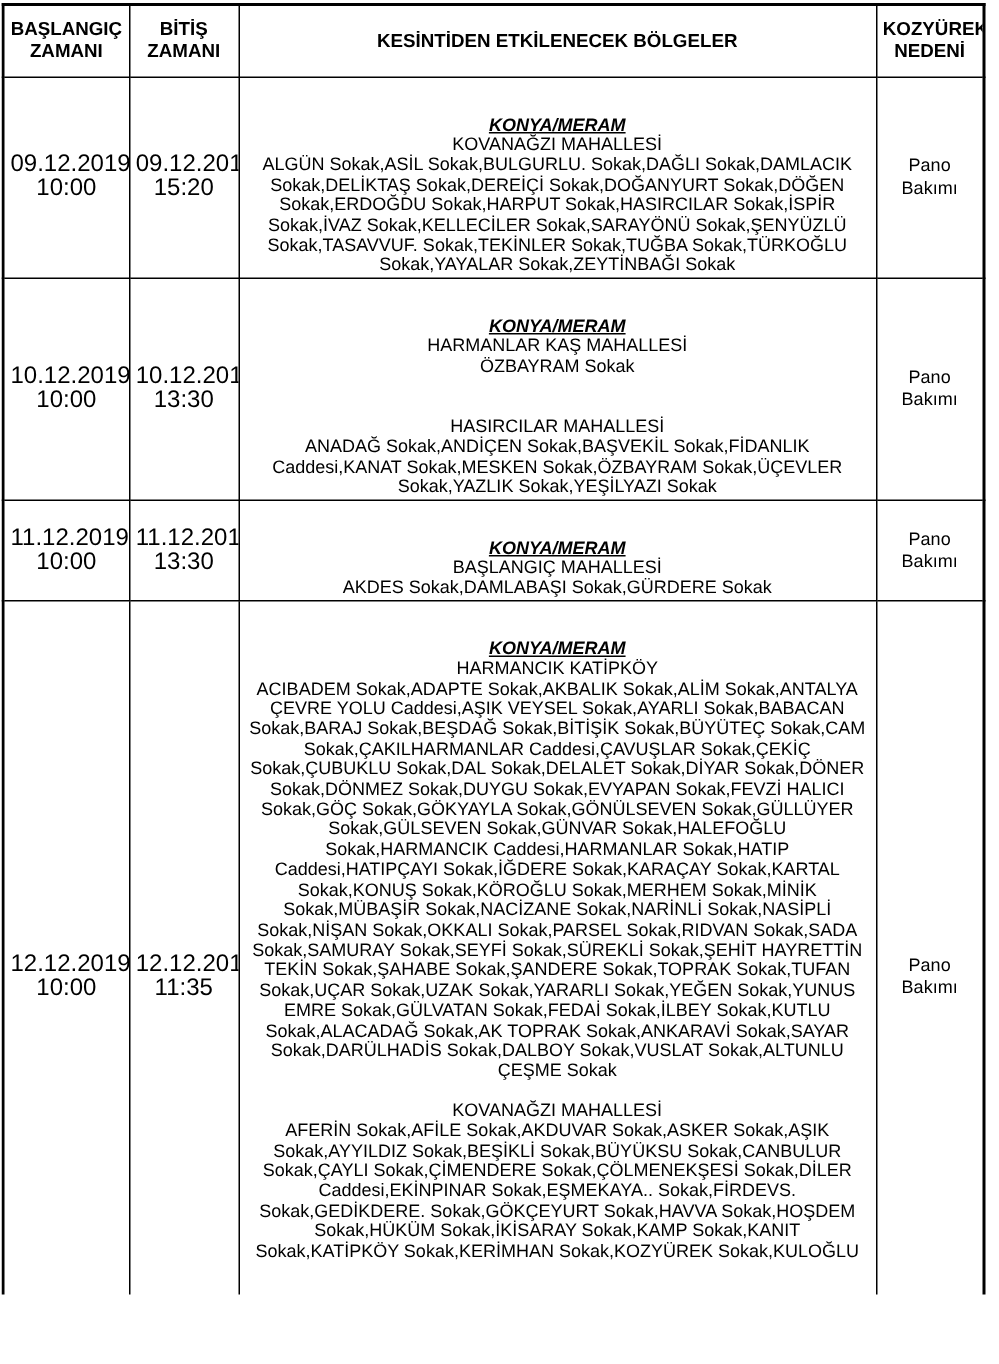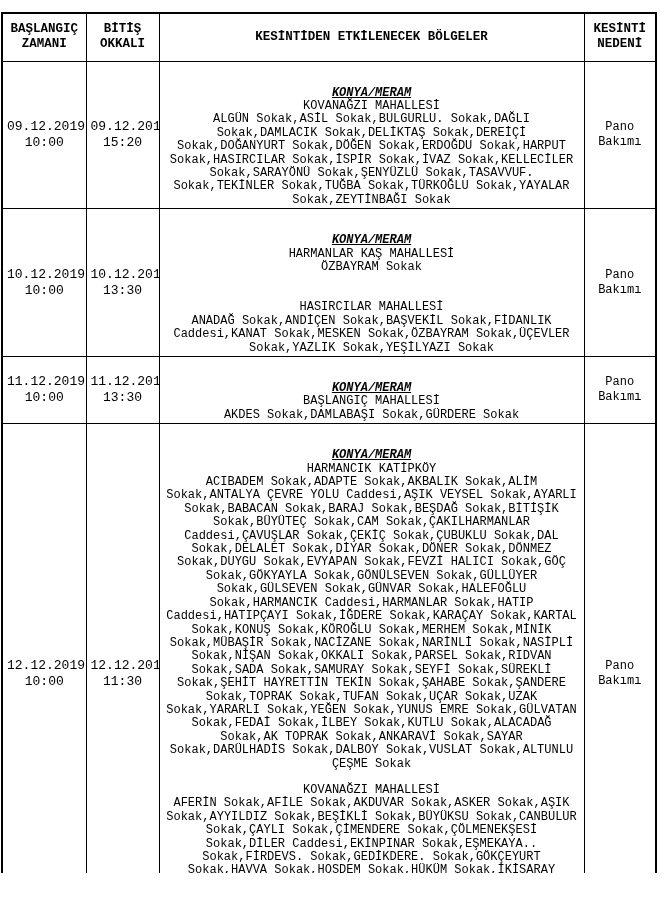--- a/index.html
+++ b/index.html
@@ -1,26 +1,26 @@
 <!DOCTYPE html>
 <html><head>
 <meta charset="utf-8">
 <style>
   html,body{margin:0;padding:0;background:#fff;}
   body{width:666px;height:909px;overflow:hidden;position:relative;
        font-family:"Liberation Sans",sans-serif;color:#000;}
-  .clip{position:absolute;left:1px;top:12px;width:657px;height:861px;overflow:hidden;font-family:Liberation Mono, monospace;}
+  .clip{position:absolute;left:1px;top:2px;width:657px;height:861px;overflow:hidden;}
   table.outage{border-collapse:collapse;table-layout:fixed;width:654px;
        border:2px solid #000;border-bottom:none;}
   col.c1{width:84px}col.c2{width:73px}col.c3{width:425px}col.c4{width:72px}
   th,td{border:1.5px solid #000;text-align:center;vertical-align:middle;
         padding:1px 4px;overflow:hidden;}
   tr.hdr{height:48px}
   th{font-size:12.5px;font-weight:bold;line-height:15px;}
-  td.time{font-size:13px;line-height:16px;}
+  td.time{font-size:16px;line-height:16px;}
   td.regions{font-size:12px;line-height:13.4px;}
   td.reason{font-size:12px;line-height:15px;}
   .city{font-weight:bold;font-style:italic;text-decoration:underline;margin-top:24px;}
   .sec-gap-lg{margin-top:27px;}
   .sec-gap-sm{margin-top:13px;}
   tr.r1{height:134px}
   tr.r2{height:131px}
   tr.r3{height:51px}
   tr.r4{height:500px}
   tr.r4 td{vertical-align:top;}
@@ -34,23 +34,23 @@
   <table class="outage">
     <colgroup>
         <col class="c1">
         <col class="c2">
         <col class="c3">
         <col class="c4">
       </colgroup>
     <thead>
       <tr class="hdr">
         <th>BAŞLANGIÇ ZAMANI</th>
-        <th>BİTİŞ OKKALI</th>
+        <th>BİTİŞ ZAMANI</th>
         <th>KESİNTİDEN ETKİLENECEK BÖLGELER</th>
-        <th>KESİNTİ NEDENİ</th>
+        <th>KOZYÜREK NEDENİ</th>
       </tr>
     </thead>
     <tbody>
 
       <tr class="r1">
         <td class="time">
           <div>09.12.2019</div>
           <div>10:00</div>
         </td>
         <td class="time">
@@ -109,21 +109,21 @@
         <td class="reason">Pano Bakımı</td>
       </tr>
 
       <tr class="r4">
         <td class="time">
           <div>12.12.2019</div>
           <div>10:00</div>
         </td>
         <td class="time">
           <div>12.12.2019</div>
-          <div>11:30</div>
+          <div>11:35</div>
         </td>
         <td class="regions">
           <div class="city">KONYA/MERAM</div>
           <div class="section">
             <div>HARMANCIK KATİPKÖY</div>
             <div>ACIBADEM Sokak,ADAPTE Sokak,AKBALIK Sokak,ALİM Sokak,ANTALYA ÇEVRE YOLU Caddesi,AŞIK VEYSEL Sokak,AYARLI Sokak,BABACAN Sokak,BARAJ Sokak,BEŞDAĞ Sokak,BİTİŞİK Sokak,BÜYÜTEÇ Sokak,CAM Sokak,ÇAKILHARMANLAR Caddesi,ÇAVUŞLAR Sokak,ÇEKİÇ Sokak,ÇUBUKLU Sokak,DAL Sokak,DELALET Sokak,DİYAR Sokak,DÖNER Sokak,DÖNMEZ Sokak,DUYGU Sokak,EVYAPAN Sokak,FEVZİ HALICI Sokak,GÖÇ Sokak,GÖKYAYLA Sokak,GÖNÜLSEVEN Sokak,GÜLLÜYER Sokak,GÜLSEVEN Sokak,GÜNVAR Sokak,HALEFOĞLU Sokak,HARMANCIK Caddesi,HARMANLAR Sokak,HATIP Caddesi,HATIPÇAYI Sokak,İĞDERE Sokak,KARAÇAY Sokak,KARTAL Sokak,KONUŞ Sokak,KÖROĞLU Sokak,MERHEM Sokak,MİNİK Sokak,MÜBAŞİR Sokak,NACİZANE Sokak,NARİNLİ Sokak,NASİPLİ Sokak,NİŞAN Sokak,OKKALI Sokak,PARSEL Sokak,RIDVAN Sokak,SADA Sokak,SAMURAY Sokak,SEYFİ Sokak,SÜREKLİ Sokak,ŞEHİT HAYRETTİN TEKİN Sokak,ŞAHABE Sokak,ŞANDERE Sokak,TOPRAK Sokak,TUFAN Sokak,UÇAR Sokak,UZAK Sokak,YARARLI Sokak,YEĞEN Sokak,YUNUS EMRE Sokak,GÜLVATAN Sokak,FEDAİ Sokak,İLBEY Sokak,KUTLU Sokak,ALACADAĞ Sokak,AK TOPRAK Sokak,ANKARAVİ Sokak,SAYAR Sokak,DARÜLHADİS Sokak,DALBOY Sokak,VUSLAT Sokak,ALTUNLU ÇEŞME Sokak</div>
           </div>
           <div class="section sec-gap-sm">
             <div>KOVANAĞZI MAHALLESİ</div>
             <div>AFERİN Sokak,AFİLE Sokak,AKDUVAR Sokak,ASKER Sokak,AŞIK Sokak,AYYILDIZ Sokak,BEŞİKLİ Sokak,BÜYÜKSU Sokak,CANBULUR Sokak,ÇAYLI Sokak,ÇİMENDERE Sokak,ÇÖLMENEKŞESİ Sokak,DİLER Caddesi,EKİNPINAR Sokak,EŞMEKAYA.. Sokak,FİRDEVS. Sokak,GEDİKDERE. Sokak,GÖKÇEYURT Sokak,HAVVA Sokak,HOŞDEM Sokak,HÜKÜM Sokak,İKİSARAY Sokak,KAMP Sokak,KANIT Sokak,KATİPKÖY Sokak,KERİMHAN Sokak,KOZYÜREK Sokak,KULOĞLU</div>

